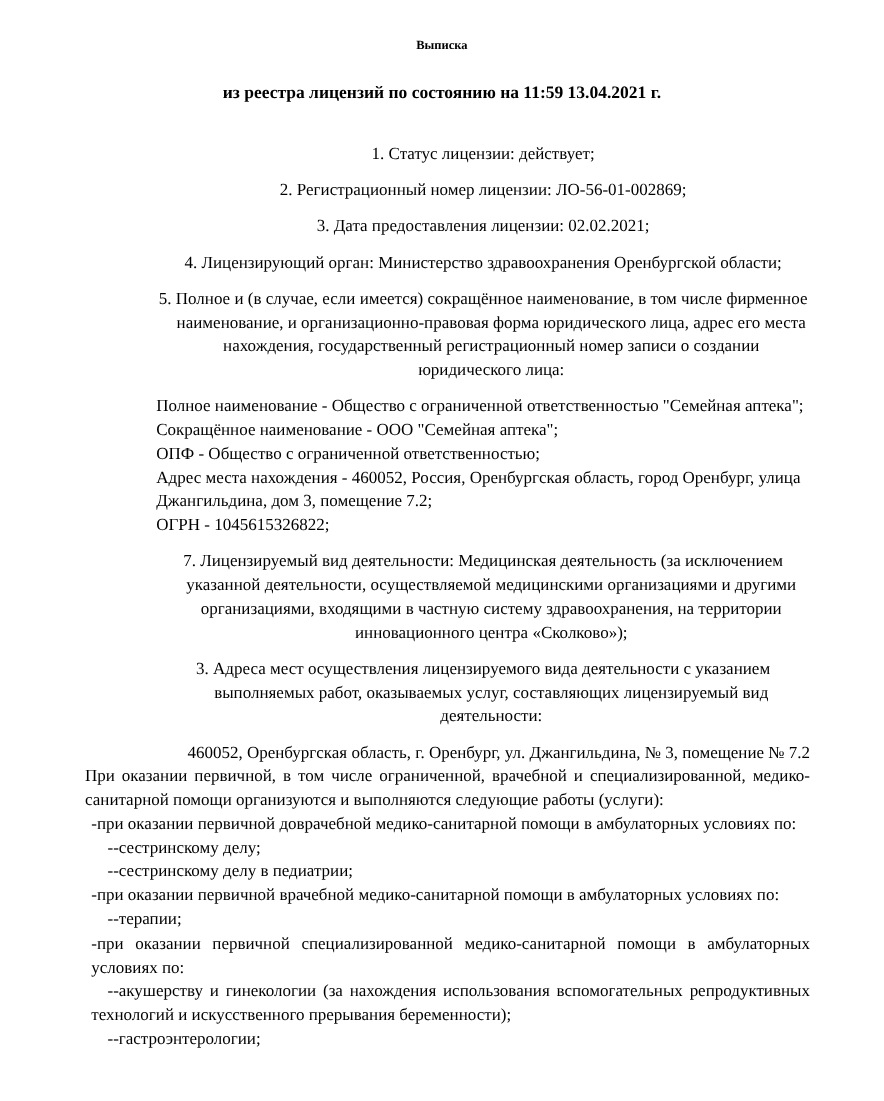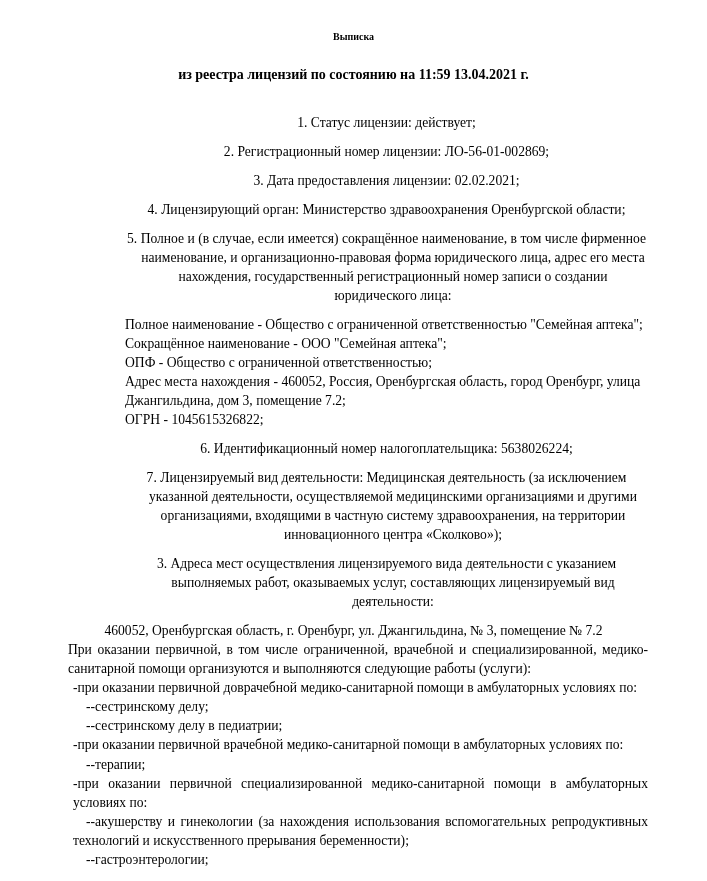--- a/index.html
+++ b/index.html
@@ -57,21 +57,21 @@
   }
   .activity {
     margin-top: 10px;
   }
   .activity p {
     margin: 0;
     text-align: justify;
   }
   .activity p.addr,
   .activity p.works {
-    text-align: center;
+    text-align: right;
     padding-left: 0;
   }
   .lvl1 { padding-left: 9px; }
   .lvl2 { padding-left: 14px; }
   .lvl3 { padding-left: 14px; text-indent: 13px; }
 </style>
 </head>
 <body>
 
 <div class="page">
@@ -89,21 +89,20 @@
 
   <div class="org">
     <p>Полное наименование - Общество с ограниченной ответственностью "Семейная аптека";</p>
     <p>Сокращённое наименование - ООО "Семейная аптека";</p>
     <p>ОПФ - Общество с ограниченной ответственностью;</p>
     <p>Адрес места нахождения - 460052, Россия, Оренбургская область, город Оренбург, улица Джангильдина, дом 3, помещение 7.2;</p>
     <p>ОГРН - 1045615326822;</p>
   </div>
 
   <div class="list second">
-    <p class="item">6. Идентификационный номер налогоплательщика: 5638026224;</p>
     <p class="item">7. Лицензируемый вид деятельности: Медицинская деятельность (за исключением указанной деятельности, осуществляемой медицинскими организациями и другими организациями, входящими в частную систему здравоохранения, на территории инновационного центра «Сколково»);</p>
     <p class="item">3. Адреса мест осуществления лицензируемого вида деятельности с указанием выполняемых работ, оказываемых услуг, составляющих лицензируемый вид деятельности:</p>
   </div>
 
   <div class="activity">
     <p class="addr">460052, Оренбургская область, г. Оренбург, ул. Джангильдина, № 3, помещение № 7.2</p>
     <p class="lvl1">При оказании первичной, в том числе ограниченной, врачебной и специализированной, медико-санитарной помощи организуются и выполняются следующие работы (услуги):</p>
     <p class="lvl2">-при оказании первичной доврачебной медико-санитарной помощи в амбулаторных условиях по:</p>
     <p class="lvl3">--сестринскому делу;</p>
     <p class="lvl3">--сестринскому делу в педиатрии;</p>

